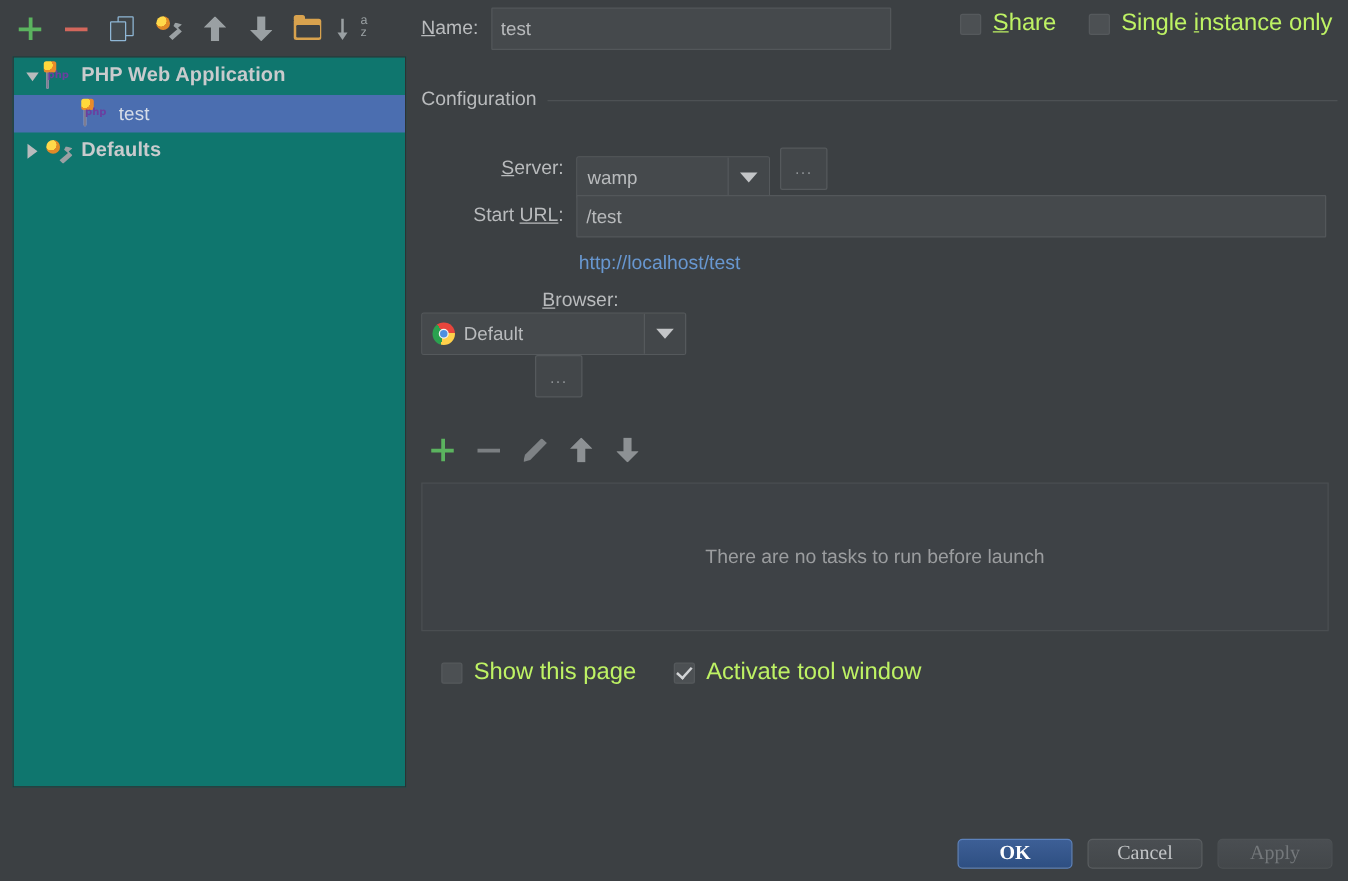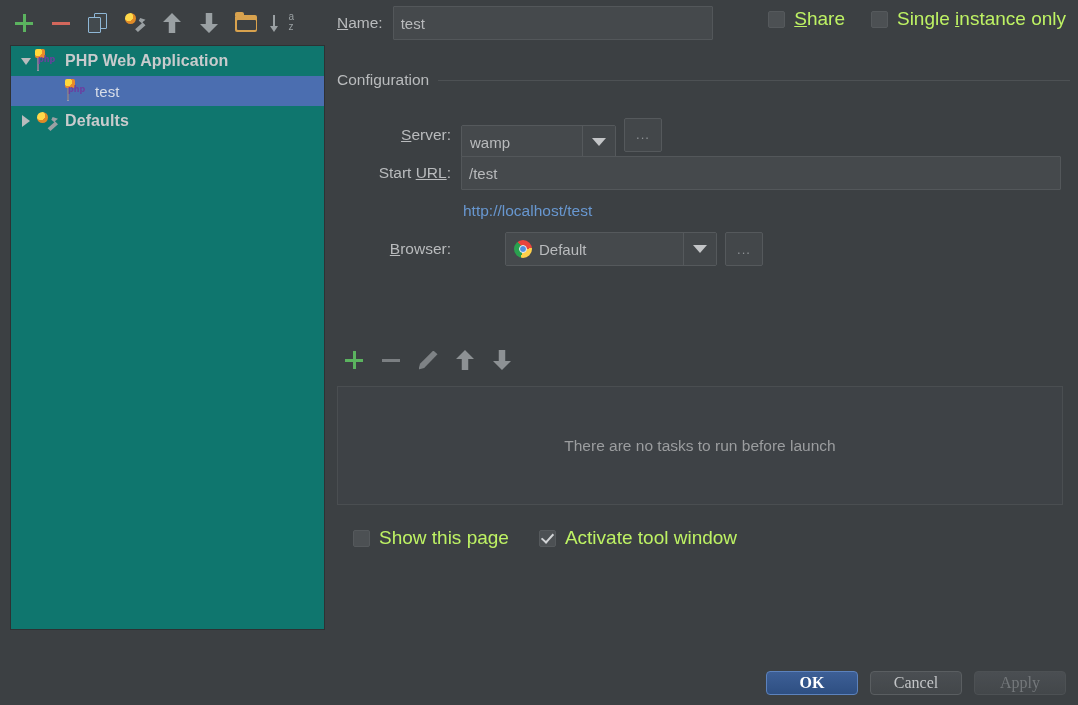--- a/index.html
+++ b/index.html
@@ -581,23 +581,23 @@
       <span class="ellipsis-btn">...</span>
     </div>
 
     <div class="form-row" style="left:7px; top:156px;">
       <span class="form-label">Start <u>URL</u>:</span>
       <input class="text-input url-input" type="text" value="/test" style="">
     </div>
 
     <div class="link" style="left:133px; top:202px;">http://localhost/test</div>
 
-    <div class="form-row" style="left:7px; top:232px;">
+    <div class="form-row" style="left:7px; top:232px;flex-direction:column;">
       <span class="form-label"><u>B</u>rowser:</span>
-      <span class="combo" style="width:212px;margin-left:44px;">
+      <span class="combo" style="width:212px;">
         <span class="combo-value">
           <span class="chrome-ico"></span>
           <span>Default</span>
         </span>
         <span class="combo-arrow">
             <span class="arrow-down"></span>
           </span>
       </span>
       <span class="ellipsis-btn">...</span>
     </div>

